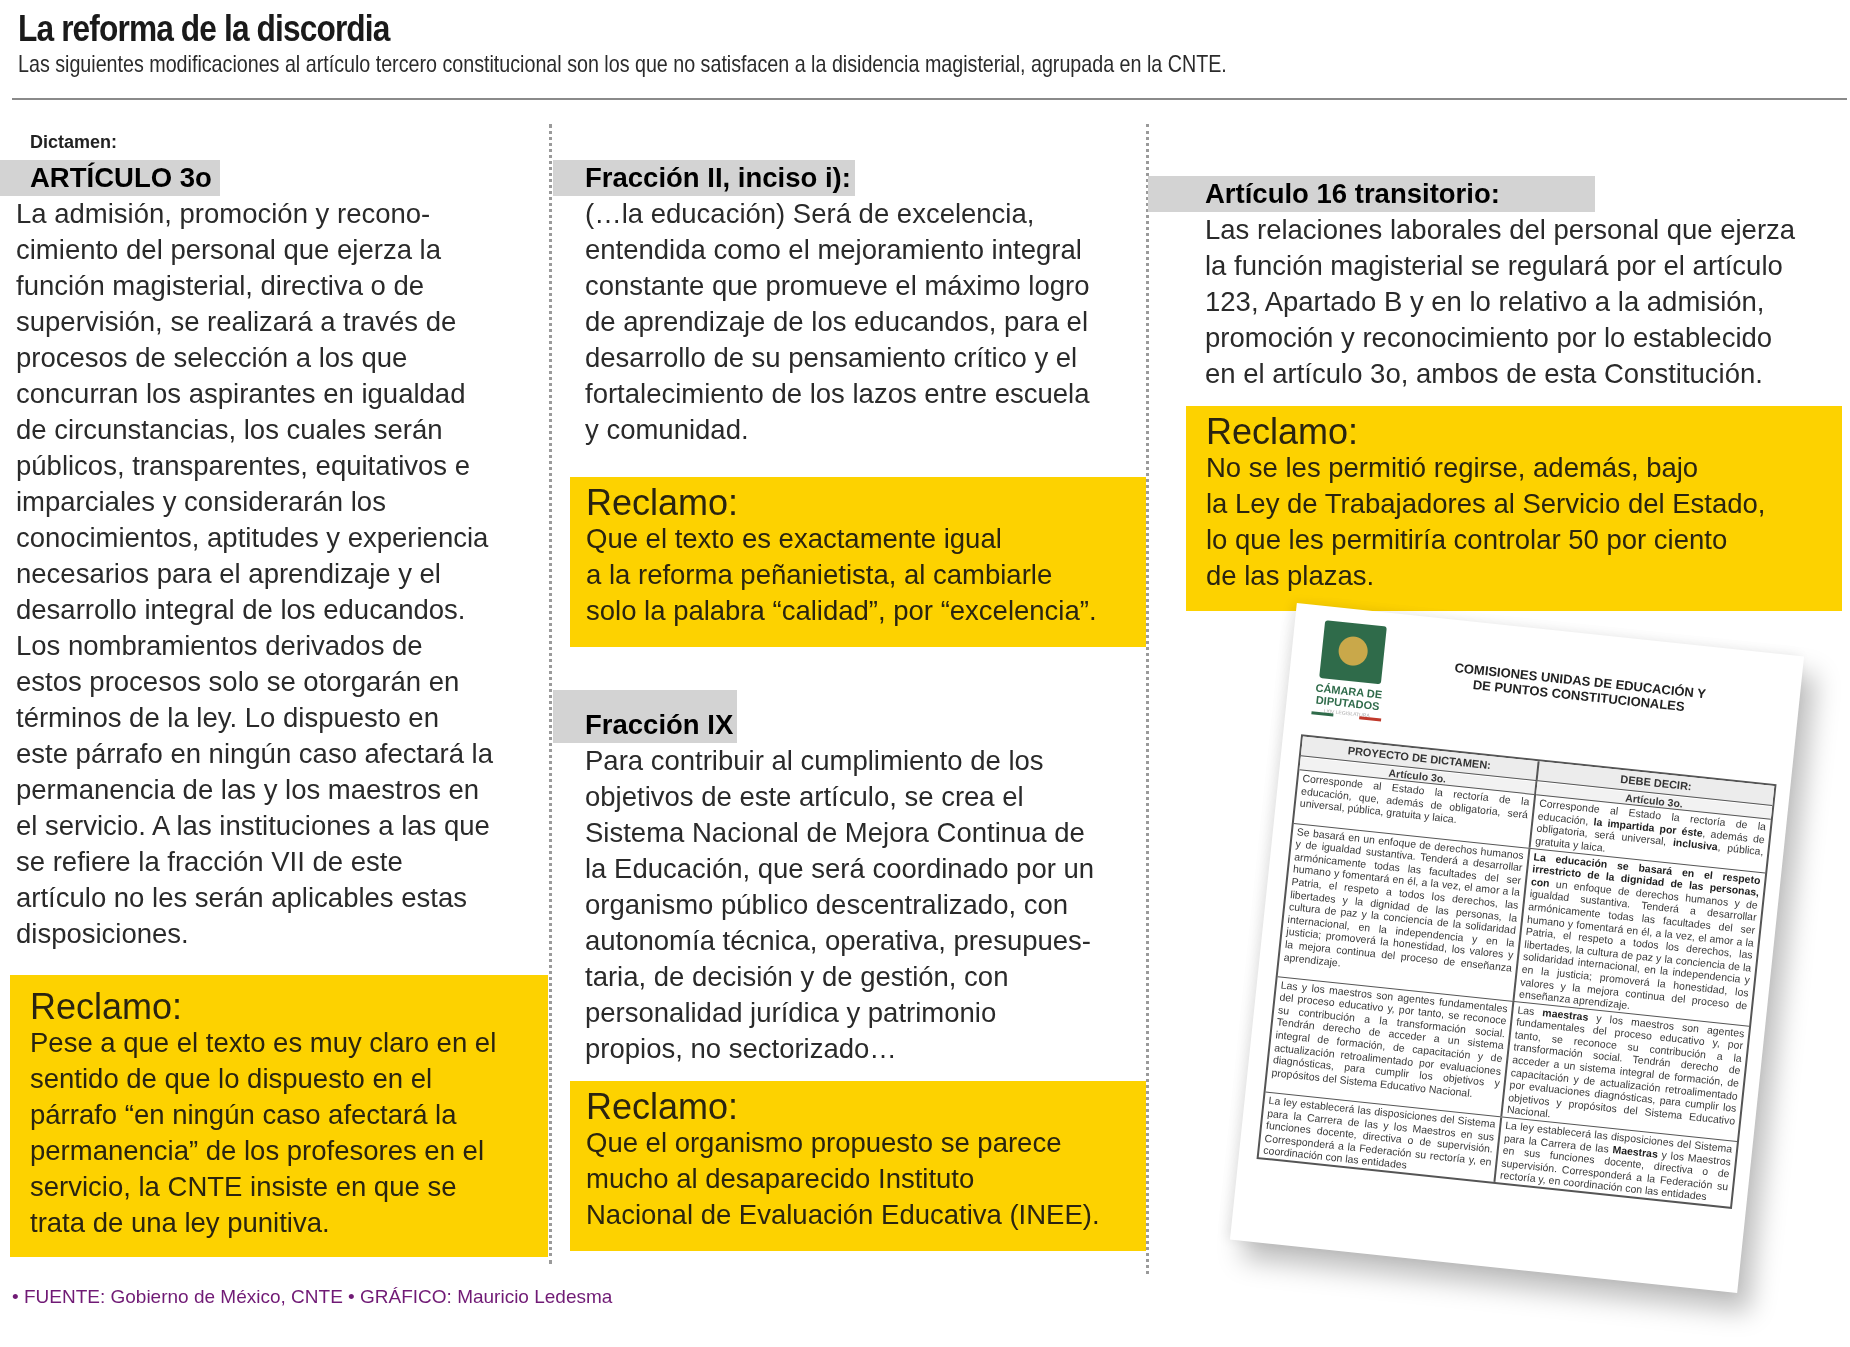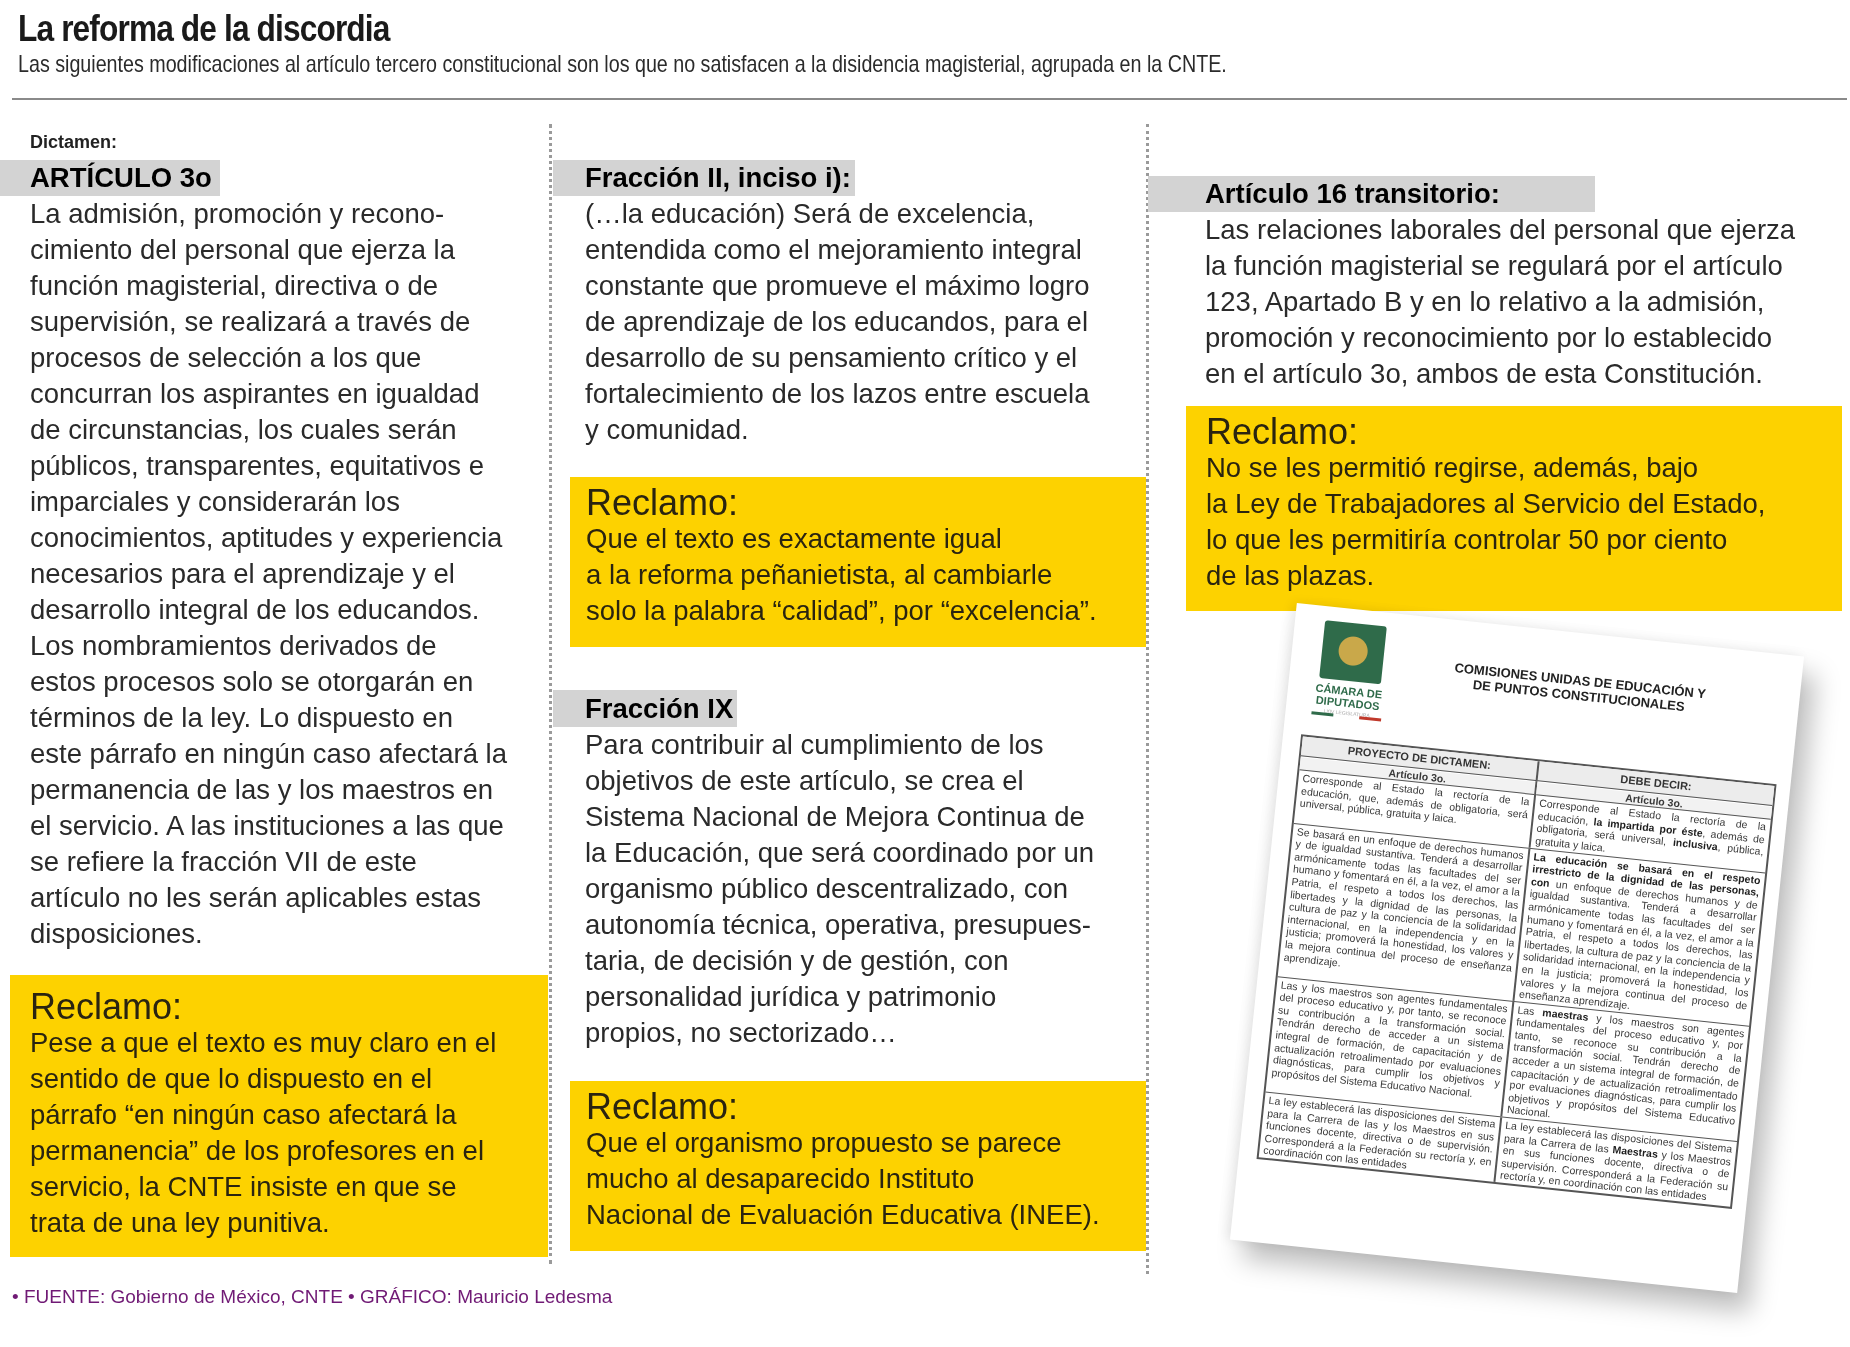--- a/index.html
+++ b/index.html
@@ -59,21 +59,21 @@
 <div class="title">La reforma de la discordia</div>
 <div class="subtitle">Las siguientes modificaciones al artículo tercero constitucional son los que no satisfacen a la disidencia magisterial, agrupada en la CNTE.</div>
 <div class="rule"></div>
 
 <div class="vdots" style="left:549px; height:1140px;"></div>
 <div class="vdots" style="left:1146px; height:1150px;"></div>
 
 <div class="col" style="left:0; top:124px; width:548px;">
   <div class="dict-label" style="padding-left:30px;">Dictamen:</div>
   <div class="head-bar" style="display:inline-block; padding:0 8px 0 30px;">ARTÍCULO 3o</div>
-  <div class="body-text" style="padding-left:30px;">La admisión, promoción y recono-
+  <div class="body-text" style="padding-left:16px;">La admisión, promoción y recono-
 cimiento del personal que ejerza la
 función magisterial, directiva o de
 supervisión, se realizará a través de
 procesos de selección a los que
 concurran los aspirantes en igualdad
 de circunstancias, los cuales serán
 públicos, transparentes, equitativos e
 imparciales y considerarán los
 conocimientos, aptitudes y experiencia
 necesarios para el aprendizaje y el
@@ -109,21 +109,21 @@
 y comunidad.</div>
 </div>
 <div class="reclamo" style="left:570px; top:477px; width:576px; height:170px;">
   <div class="lbl" style="padding:8px 0 0 16px;">Reclamo:</div>
   <div class="txt" style="padding-left:16px;">Que el texto es exactamente igual
 a la reforma peñanietista, al cambiarle
 solo la palabra “calidad”, por “excelencia”.</div>
 </div>
 
 <div class="col" style="left:553px; top:690px; width:590px;">
-  <div class="head-bar" style="display:inline-block; padding:1px 4px 0 32px;">Fracción IX</div>
+  <div class="head-bar" style="display:inline-block; padding:17px 4px 0 32px;">Fracción IX</div>
   <div class="body-text" style="padding-left:32px;">Para contribuir al cumplimiento de los
 objetivos de este artículo, se crea el
 Sistema Nacional de Mejora Continua de
 la Educación, que será coordinado por un
 organismo público descentralizado, con
 autonomía técnica, operativa, presupues-
 taria, de decisión y de gestión, con
 personalidad jurídica y patrimonio
 propios, no sectorizado…</div>
 </div>

